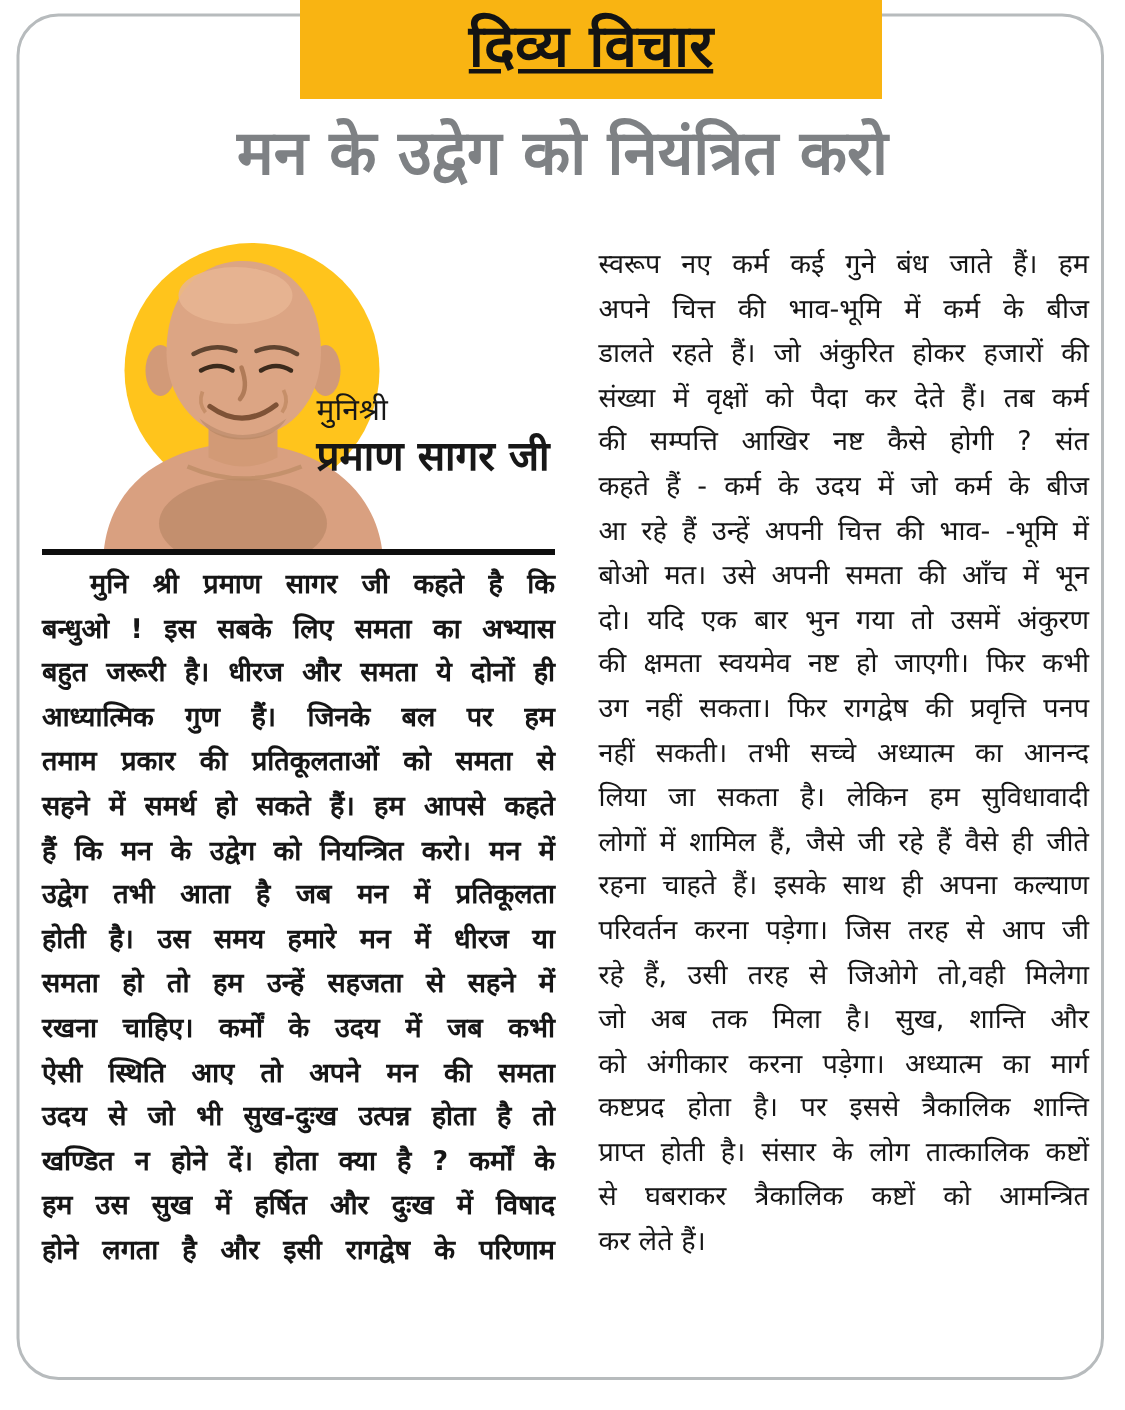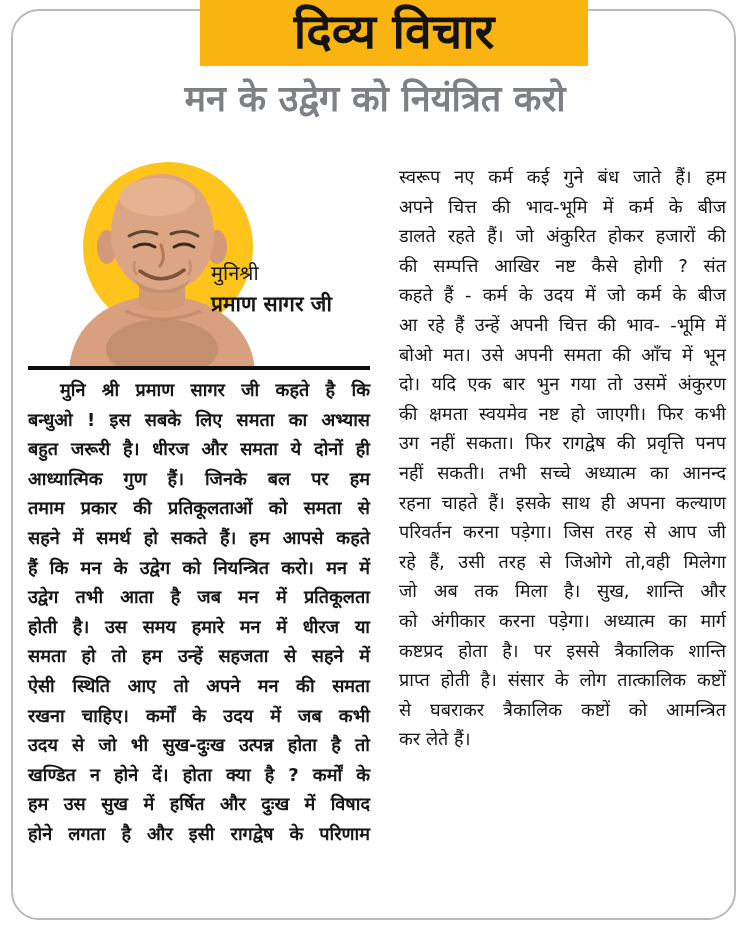--- a/index.html
+++ b/index.html
@@ -19,36 +19,37 @@
     position:absolute;left:11px;top:9px;width:725px;height:911px;
     border:2px solid var(--border-gray);border-radius:28px;box-sizing:border-box;
     background:transparent;z-index:1;
   }
   .banner{
     position:absolute;left:200px;top:0;width:388px;height:66px;
     background:var(--banner-yellow);z-index:3;
     display:flex;align-items:center;justify-content:center;
   }
   .banner-title{
-    font-size:48px;font-weight:700;color:#131313;letter-spacing:0px;line-height:1;
+    font-size:39px;font-weight:700;color:#131313;letter-spacing:0px;line-height:1;
     padding-bottom:4px;
+    text-decoration:underline;
   }
   .headline{
     position:absolute;left:0;right:0;top:76px;z-index:2;
-    text-align:center;font-size:36px;font-weight:700;color:var(--headline-gray);
+    text-align:center;font-size:41px;font-weight:700;color:var(--headline-gray);
     line-height:1.3;
   }
   .photo-figure{
     position:absolute;left:55px;top:161px;width:215px;height:208px;z-index:2;overflow:hidden;
   }
   .caption{
     position:absolute;left:211px;top:258px;width:165px;z-index:2;
     font-size:20px;line-height:31px;color:#171717;
   }
-  .caption .name{font-weight:700;font-size:21px;}
+  .caption .name{font-weight:700;font-size:27px;}
   .rule{
     position:absolute;left:28px;top:366px;width:342px;height:4px;
     background:var(--rule-black);z-index:2;
   }
   .col{
     position:absolute;z-index:2;font-size:18px;line-height:29.6px;color:var(--text);
   }
   .col .tline{
     text-align:justify;text-align-last:justify;white-space:normal;
     height:29.6px;overflow:visible;
@@ -110,39 +111,42 @@
       <div class="tline">मुनि श्री प्रमाण सागर जी कहते है कि</div>
       <div class="tline">बन्धुओ ! इस सबके लिए समता का अभ्यास</div>
       <div class="tline">बहुत जरूरी है। धीरज और समता ये दोनों ही</div>
       <div class="tline">आध्यात्मिक गुण हैं। जिनके बल पर हम</div>
       <div class="tline">तमाम प्रकार की प्रतिकूलताओं को समता से</div>
       <div class="tline">सहने में समर्थ हो सकते हैं। हम आपसे कहते</div>
       <div class="tline">हैं कि मन के उद्वेग को नियन्त्रित करो। मन में</div>
       <div class="tline">उद्वेग तभी आता है जब मन में प्रतिकूलता</div>
       <div class="tline">होती है। उस समय हमारे मन में धीरज या</div>
       <div class="tline">समता हो तो हम उन्हें सहजता से सहने में</div>
+      <div class="tline">रखना चाहिए। कर्मों के उदय में जब कभी</div>
       <div class="tline">ऐसी स्थिति आए तो अपने मन की समता</div>
-      <div class="tline">रखना चाहिए। कर्मों के उदय में जब कभी</div>
       <div class="tline">उदय से जो भी सुख-दुःख उत्पन्न होता है तो</div>
       <div class="tline">खण्डित न होने दें। होता क्या है ? कर्मों के</div>
       <div class="tline">हम उस सुख में हर्षित और दुःख में विषाद</div>
       <div class="tline">होने लगता है और इसी रागद्वेष के परिणाम</div>
     </div>
   <div class="col col-right">
       <div class="tline">स्वरूप नए कर्म कई गुने बंध जाते हैं। हम</div>
       <div class="tline">अपने चित्त की भाव-भूमि में कर्म के बीज</div>
       <div class="tline">डालते रहते हैं। जो अंकुरित होकर हजारों की</div>
+      <div class="tline">संख्या में वृक्षों को पैदा कर देते हैं। तब कर्म</div>
       <div class="tline">की सम्पत्ति आखिर नष्ट कैसे होगी ? संत</div>
       <div class="tline">कहते हैं - कर्म के उदय में जो कर्म के बीज</div>
       <div class="tline">आ रहे हैं उन्हें अपनी चित्त की भाव- -भूमि में</div>
       <div class="tline">बोओ मत। उसे अपनी समता की आँच में भून</div>
       <div class="tline">दो। यदि एक बार भुन गया तो उसमें अंकुरण</div>
       <div class="tline">की क्षमता स्वयमेव नष्ट हो जाएगी। फिर कभी</div>
       <div class="tline">उग नहीं सकता। फिर रागद्वेष की प्रवृत्ति पनप</div>
       <div class="tline">नहीं सकती। तभी सच्चे अध्यात्म का आनन्द</div>
+      <div class="tline">लिया जा सकता है। लेकिन हम सुविधावादी</div>
+      <div class="tline">लोगों में शामिल हैं, जैसे जी रहे हैं वैसे ही जीते</div>
       <div class="tline">रहना चाहते हैं। इसके साथ ही अपना कल्याण</div>
       <div class="tline">परिवर्तन करना पड़ेगा। जिस तरह से आप जी</div>
       <div class="tline">रहे हैं, उसी तरह से जिओगे तो,वही मिलेगा</div>
       <div class="tline">जो अब तक मिला है। सुख, शान्ति और</div>
       <div class="tline">को अंगीकार करना पड़ेगा। अध्यात्म का मार्ग</div>
       <div class="tline">कष्टप्रद होता है। पर इससे त्रैकालिक शान्ति</div>
       <div class="tline">प्राप्त होती है। संसार के लोग तात्कालिक कष्टों</div>
       <div class="tline">से घबराकर त्रैकालिक कष्टों को आमन्त्रित</div>
       <div class="tline">कर लेते हैं।</div>
     </div>

